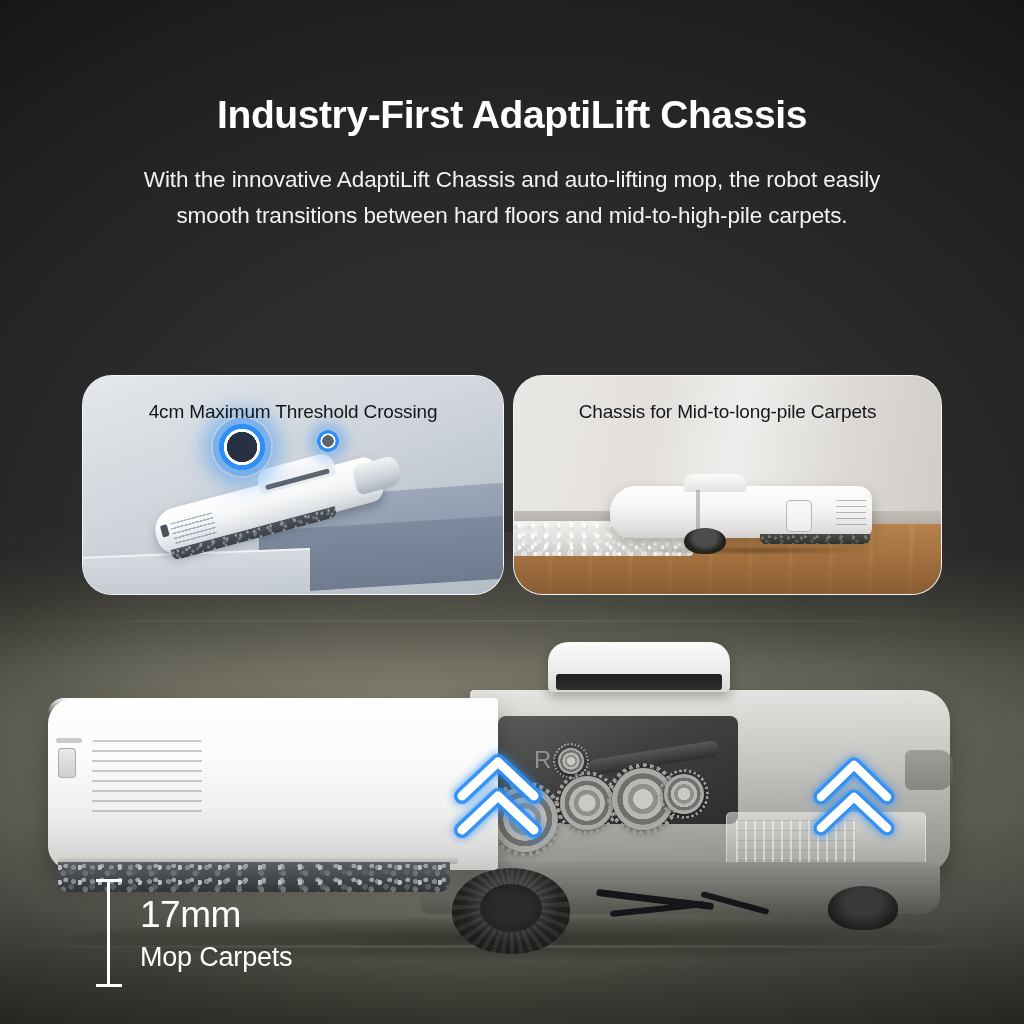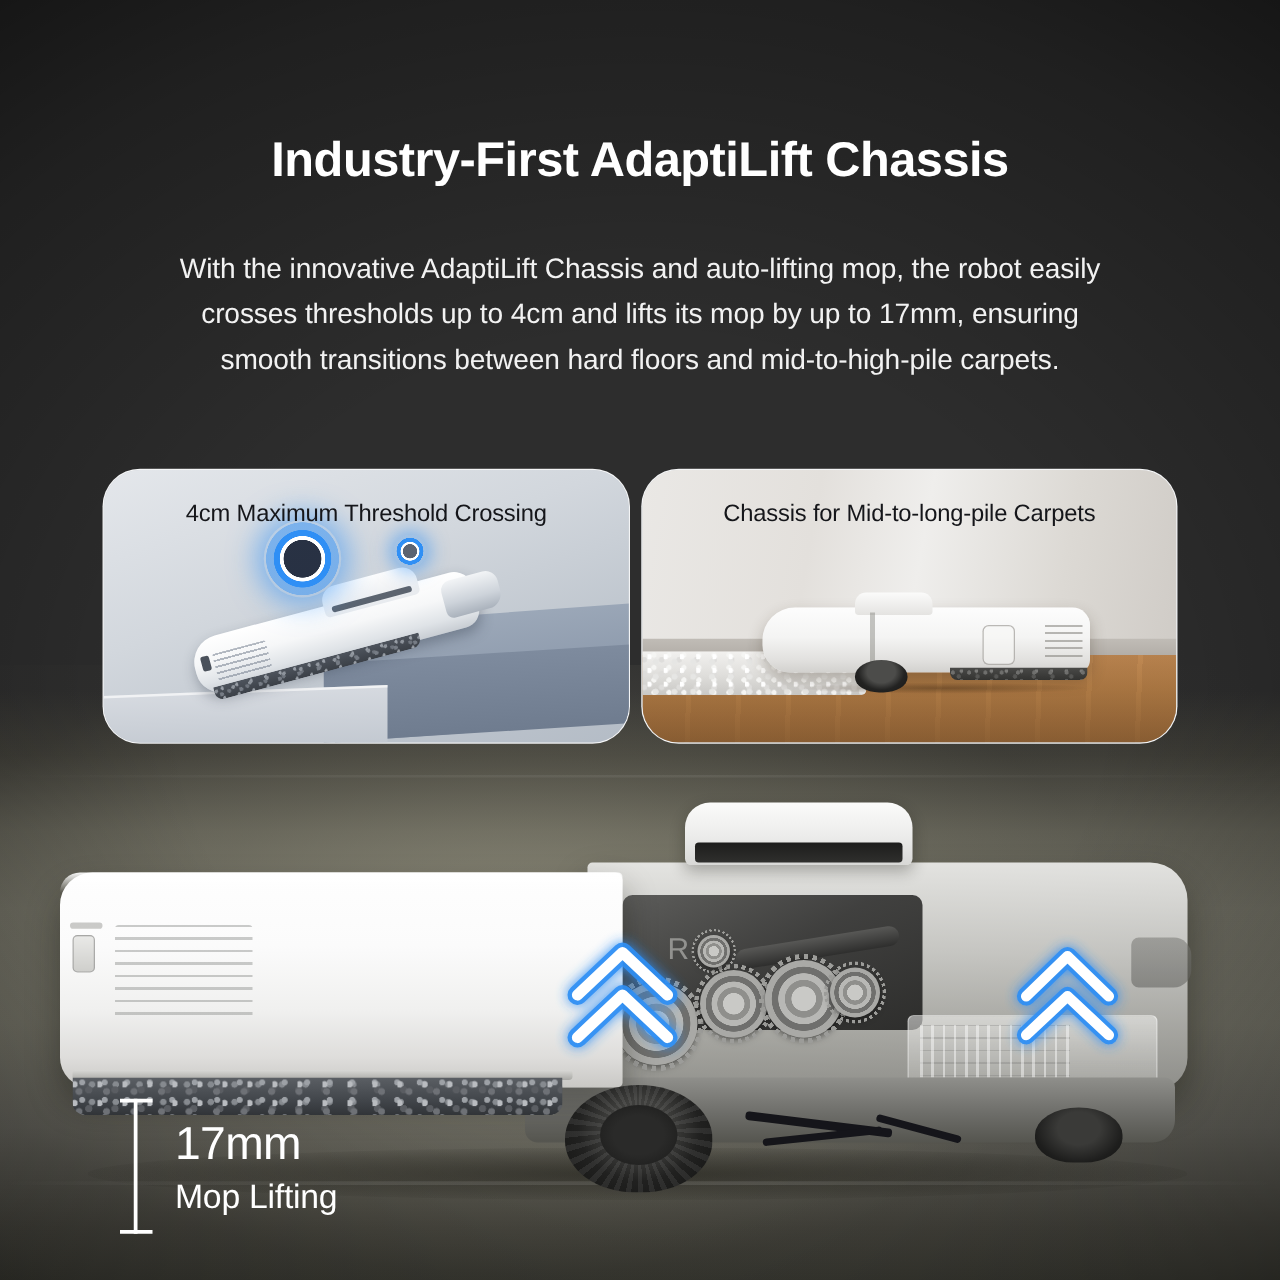--- a/index.html
+++ b/index.html
@@ -54,32 +54,32 @@
   
   .bg-horizon{
     position:absolute; left:0; right:0; top:60.5%;
     height:2px;
     background:linear-gradient(90deg,
       rgba(255,255,255,0) 0%, rgba(255,255,255,.05) 25%,
       rgba(255,255,255,.07) 55%, rgba(255,255,255,0) 100%);
   }
 
   
-  .header{ position:absolute; left:0; right:0; top:14px; text-align:center; }
+  .header{ position:absolute; left:0; right:0; top:0; text-align:center; }
 
   .title{
     margin-top:94px;
     font-size:39px;
     font-weight:bold;
     letter-spacing:-.4px;
     color:#ffffff;
     line-height:1.1;
   }
   .subtitle{
-    margin:46px auto 0;
+    margin:25px auto 0;
     width:930px;
     font-size:22.5px;
     font-weight:500;
     line-height:1.62;
     color:#f2f2f2;
     letter-spacing:-.1px;
   }
   .subtitle .ln{ display:block; }
 
   
@@ -526,21 +526,20 @@
 
   <div class="bg-base"></div>
   <div class="bg-glow"></div>
   <div class="bg-horizon"></div>
   <div class="bg-vignette"></div>
 
   <div class="header">
     <h1 class="title">Industry-First AdaptiLift Chassis</h1>
     <p class="subtitle">
       <span class="ln">With the innovative AdaptiLift Chassis and auto-lifting mop, the robot easily</span>
-      <span class="ln">crosses thresholds up to 4cm and lifts its mop by up to 17mm, ensuring</span>
       <span class="ln">smooth transitions between hard floors and mid-to-high-pile carpets.</span>
     </p>
   </div>
 
   <div class="cards">
 
     <div class="card card-a">
       <div class="scene-a">
         <div class="step-top"></div>
         <div class="step-face"></div>
@@ -672,16 +671,16 @@
         <polyline points="9,72 42,41 75,72"></polyline>
       </g>
     </svg>
   </div>
 
   <div class="dim-hero">
     <div class="cap-t"></div>
     <div class="vline"></div>
     <div class="cap-b"></div>
     <div class="val">17mm</div>
-    <div class="lbl">Mop Lifting</div>
+    <div class="lbl">Mop Carpets</div>
   </div>
 
 </div>
 
 </body></html>

